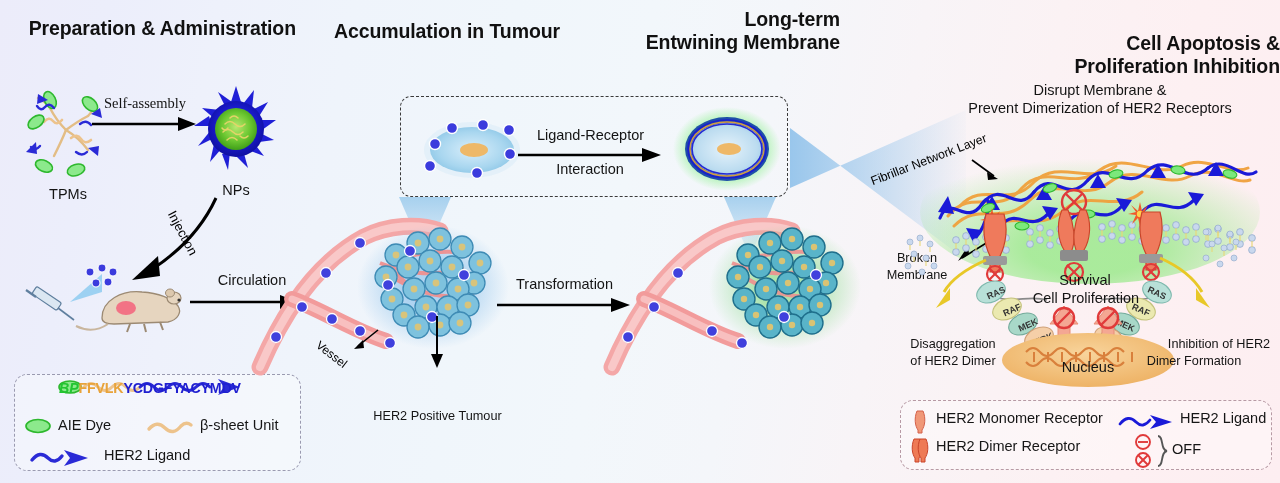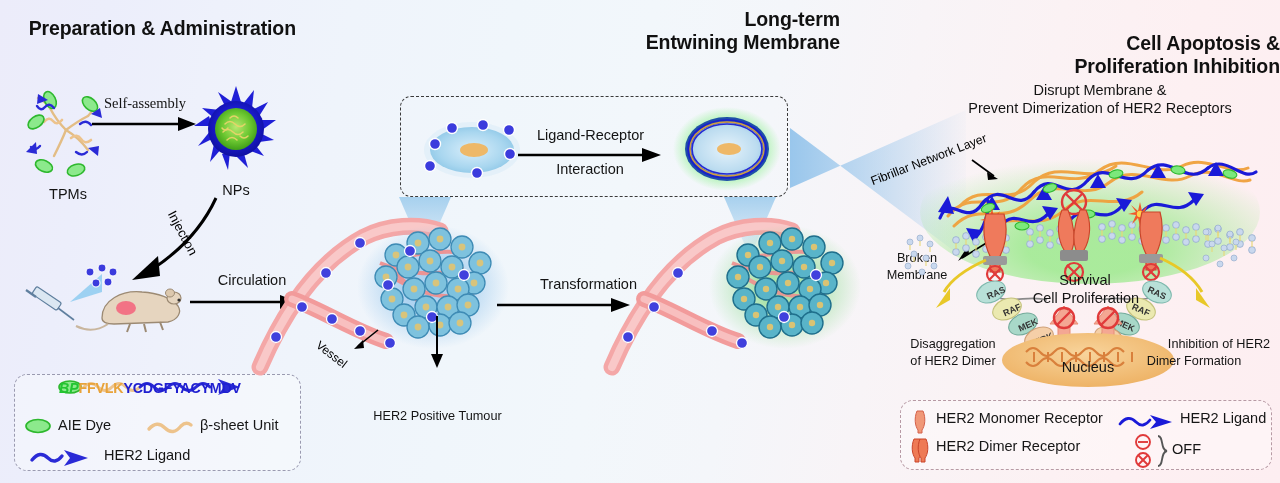--- a/index.html
+++ b/index.html
@@ -56,20 +56,21 @@
   .rot-fib{transform:rotate(-21deg);transform-origin:left top;font-size:12.3px;line-height:1.45;text-align:center;}
   .legtext{font-size:14.5px;color:#161616;white-space:nowrap;}
   svg{display:block;overflow:visible;}
 </style>
 </head>
 <body>
 
 <div id="stage">
 
   <div class="abs ttl" style="left:6px;top:17px;width:290px;">Preparation &amp; Administration</div>
+  <div class="abs ttl" style="left:300px;top:20px;width:260px;">Accumulation in Tumour</div>
   <div class="abs ttl" style="left:620px;top:8px;width:220px;">Long-term
 Entwining Membrane</div>
   <div class="abs ttl" style="left:920px;top:8px;width:360px;margin-top:24px;">Cell Apoptosis &amp;
 Proliferation Inhibition</div>
 
   <svg class="abs" style="left:14px;top:78px;" width="108" height="108">
     <g fill="none" stroke="#e3bd85" stroke-width="2.4" stroke-linecap="round">
       <path d="M52 52 C44 44 40 38 36 30"></path>
       <path d="M52 52 C60 46 66 42 74 38"></path>
       <path d="M52 52 C48 62 44 70 40 78"></path>
@@ -380,21 +381,21 @@
     <line x1="26" y1="2" x2="6" y2="18" stroke="#000" stroke-width="1.6"></line>
     <polygon points="2,21 11,12 12,20" fill="#000"></polygon>
   </svg>
 
   <svg class="abs" style="left:430px;top:316px;" width="14" height="52">
     <line x1="7" y1="0" x2="7" y2="40" stroke="#000" stroke-width="2"></line>
     <polygon points="1,38 7,52 13,38" fill="#000"></polygon>
   </svg>
   <div class="abs lbl-sm" style="left:365px;top:382px;width:145px;">HER2 Positive Tumour</div>
 
-  <div class="abs lbl" style="left:492px;top:276px;width:145px;text-align:right;">Transformation</div>
+  <div class="abs lbl" style="left:492px;top:276px;width:145px;">Transformation</div>
   <svg class="abs" style="left:497px;top:297px;" width="135" height="16">
     <line x1="0" y1="8" x2="116" y2="8" stroke="#000" stroke-width="2.6"></line>
     <polygon points="114,1 133,8 114,15" fill="#000"></polygon>
   </svg>
 
   <svg class="abs" style="left:620px;top:215px;" width="260" height="165">
     <defs>
       <radialGradient id="tumglow2" cx="50%" cy="50%" r="50%">
         <stop offset="35%" stop-color="#7ad87a" stop-opacity="0.6"></stop>
         <stop offset="100%" stop-color="#7ad87a" stop-opacity="0"></stop>

